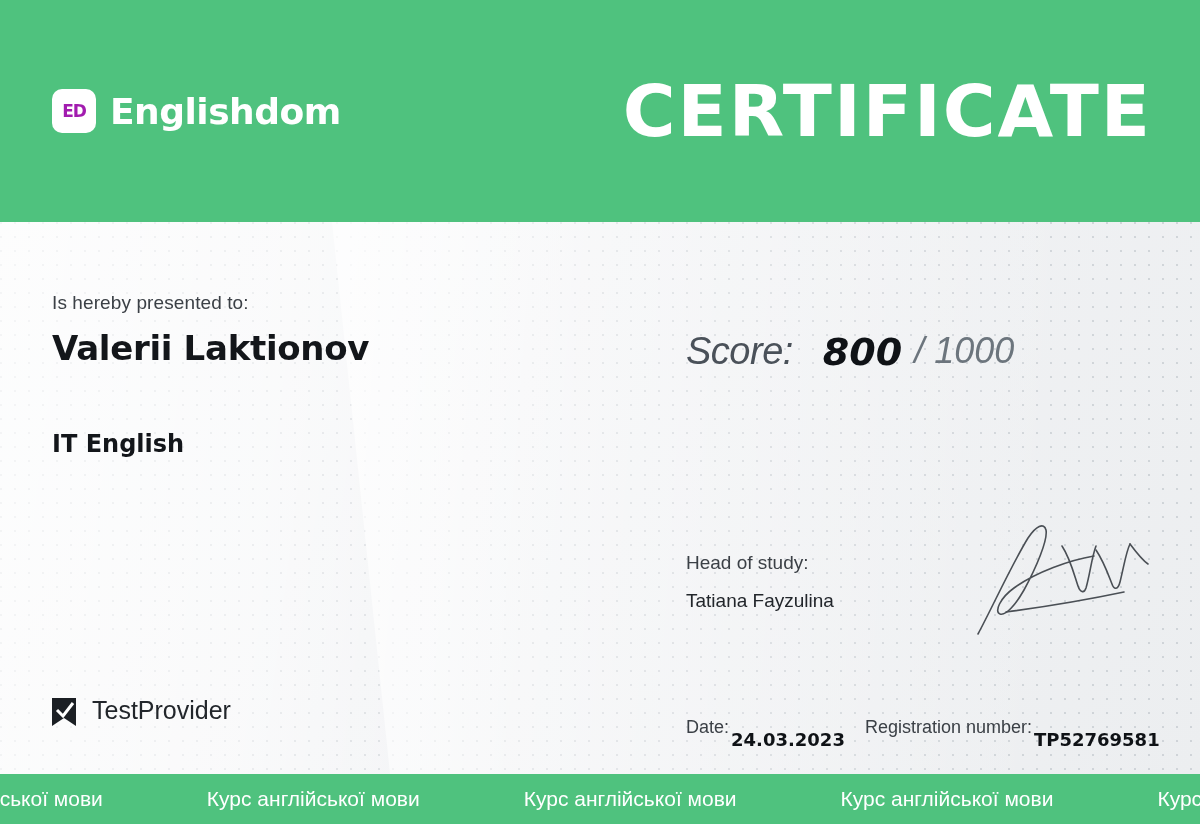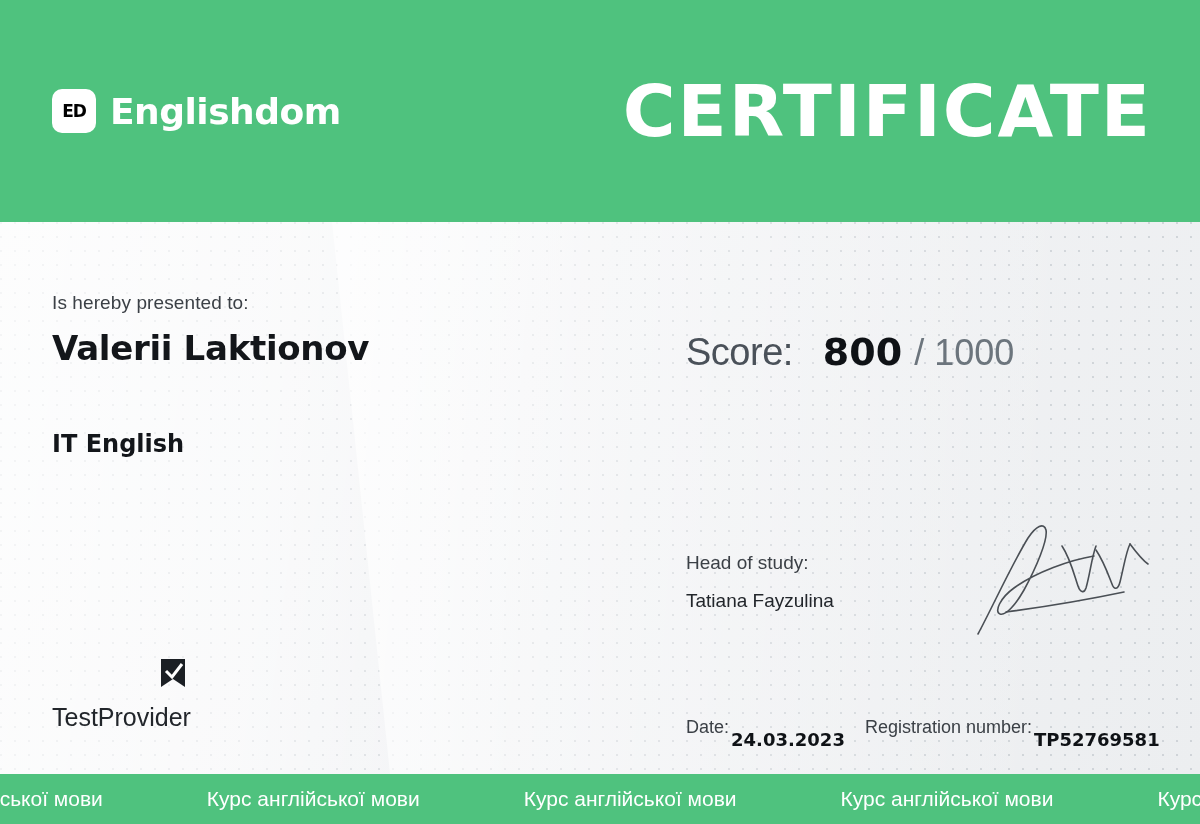--- a/index.html
+++ b/index.html
@@ -35,21 +35,21 @@
     gap: 14px;
     z-index: 2;
   }
   .brand-mark {
     width: 44px; height: 44px;
     border-radius: 10px;
     background: #ffffff;
     display: flex;
     align-items: center;
     justify-content: center;
-    color: #000000;
+    color: #a21caf;
     font-size: 17px;
     font-weight: bold;
     letter-spacing: -1px;
     font-family: "DejaVu Sans", sans-serif;
   }
   .brand-name {
     color: #ffffff;
     font-size: 36px;
     font-weight: bold;
     letter-spacing: -0.5px;
@@ -132,35 +132,35 @@
     color: #13161a;
     margin-top: 14px;
     font-family: "DejaVu Sans", sans-serif;
   }
 
   .provider {
     position: absolute;
     left: 52px;
     bottom: 42px;
     display: flex;
-    align-items: flex-end;
+    align-items: flex-start;
     gap: 10px;
-    flex-direction: column;
   }
   .provider-name {
     font-size: 25px;
     color: #22262b;
     font-family: "Liberation Sans", sans-serif;
   }
 
   
   .score-row {
     display: flex;
-    align-items: flex-end;
+    align-items: flex-start;
     gap: 12px;
+    font-style: italic;
   }
   .score-label {
     font-size: 38px;
     color: #4a5159;
     font-family: "Liberation Sans", sans-serif;
     letter-spacing: -0.5px;
   }
   .score-value {
     font-size: 38px;
     font-weight: bold;

